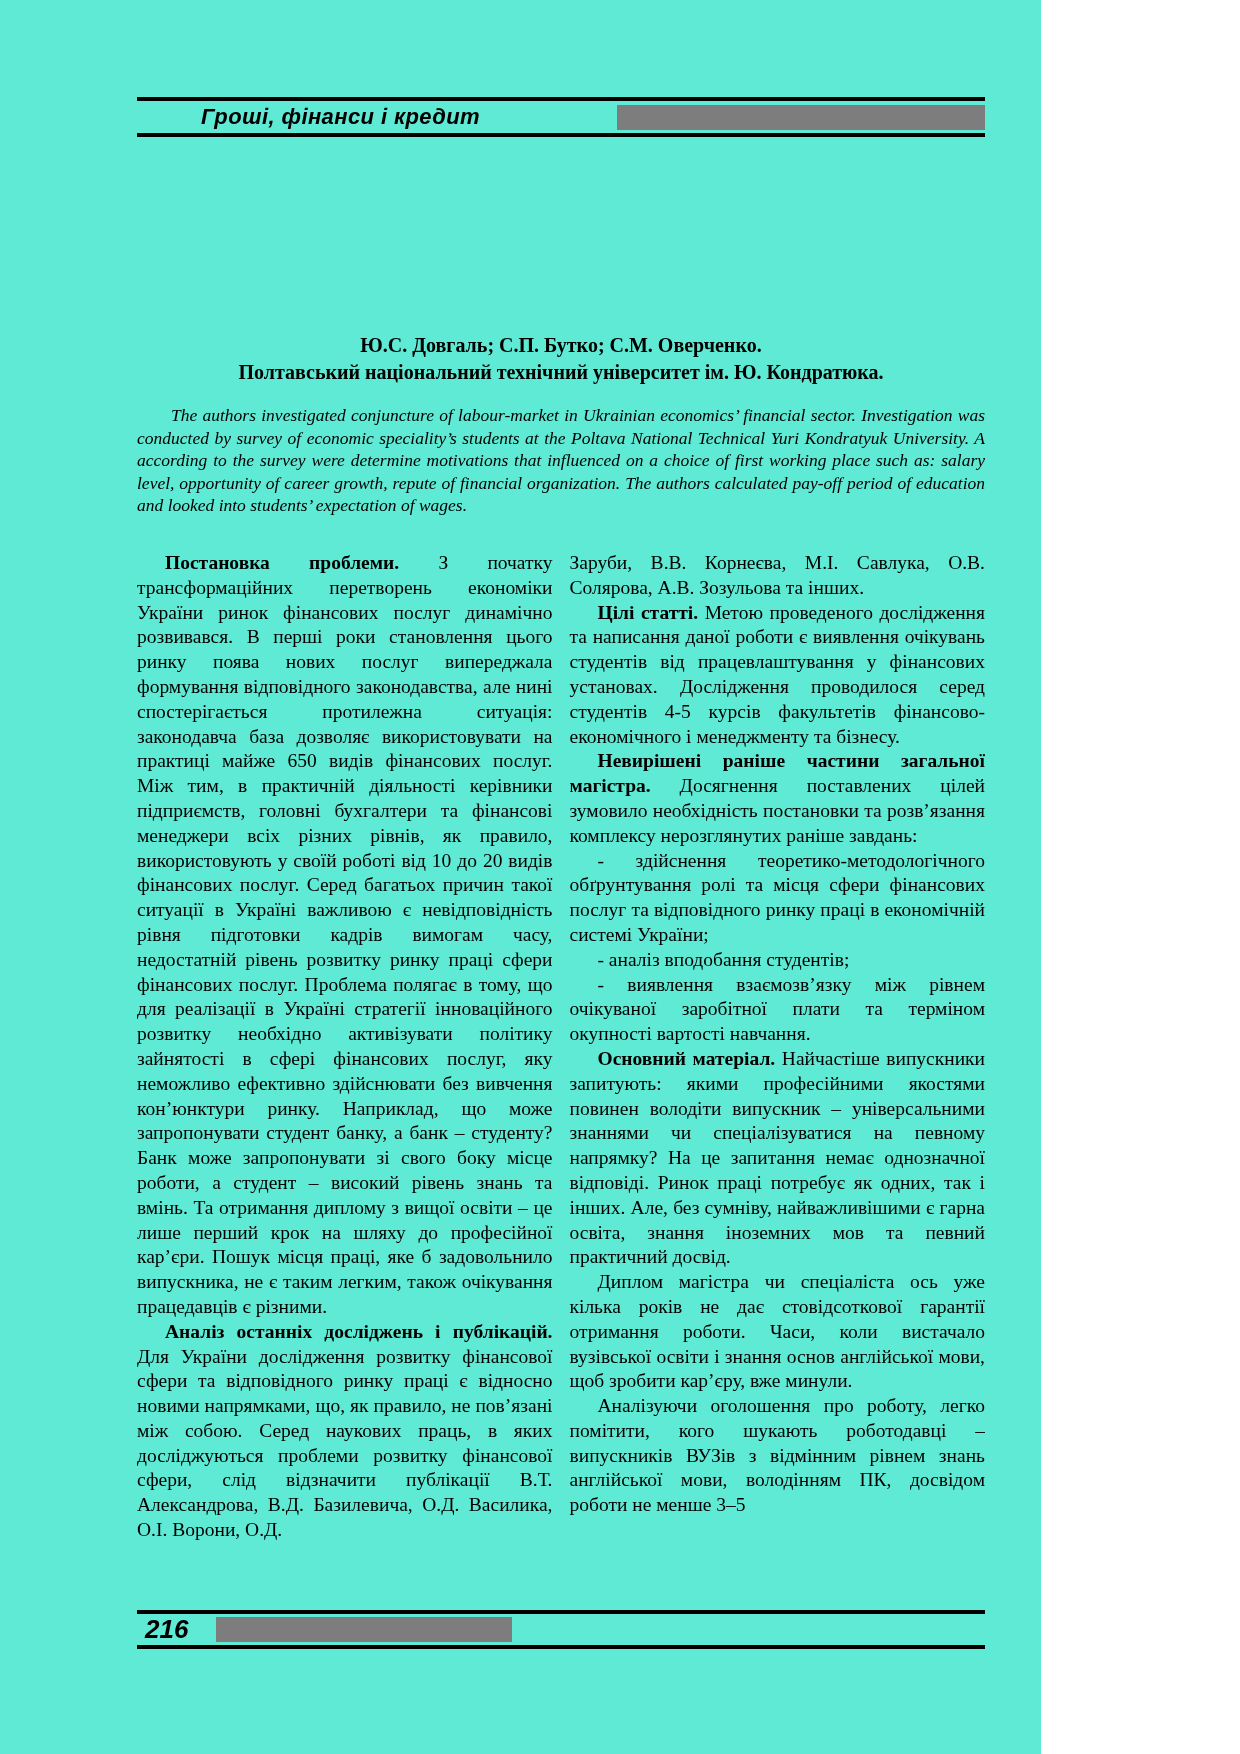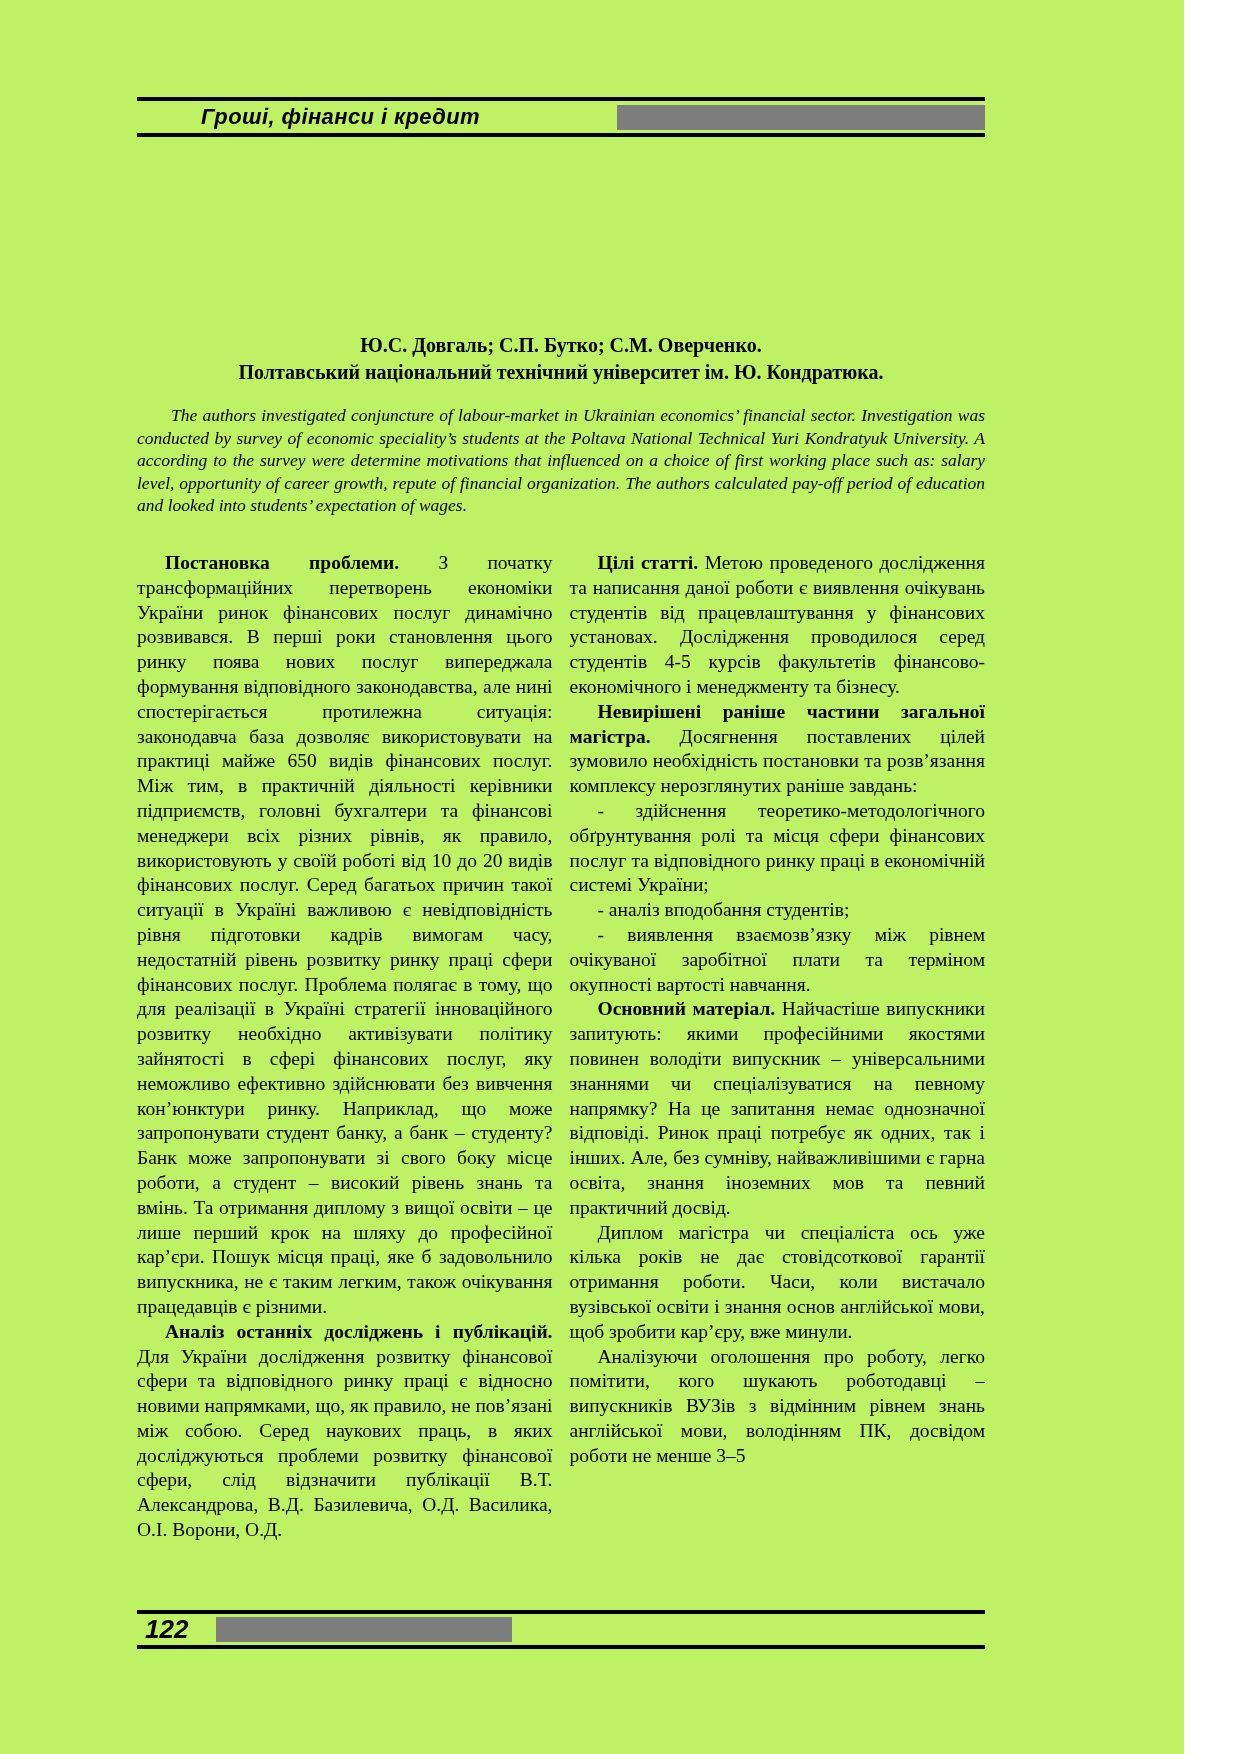--- a/index.html
+++ b/index.html
@@ -1,17 +1,17 @@
 <!DOCTYPE html>
 <html lang="uk"><head>
 <meta charset="utf-8">
 <style>
   html,body{margin:0;padding:0;background:#ffffff;}
   .page{
-    position:relative;width:1184px;height:1754px;background:#bef264;
+    position:relative;width:1041px;height:1754px;background:#5eead4;
     color:#000;font-family:"Liberation Serif",serif;overflow:hidden;
   }
   
   .running-head{
     position:absolute;left:137px;top:97px;width:848px;
     border-top:4px solid #000;border-bottom:4px solid #000;
     display:flex;align-items:center;padding:3px 0;
   }
   .head-title{
     font-family:"Liberation Sans",sans-serif;font-weight:bold;font-style:italic;
@@ -79,20 +79,23 @@
         <b>Постановка проблеми.</b>
         <span>З початку трансформаційних перетворень економіки України ринок фінансових послуг динамічно розвивався. В перші роки становлення цього ринку поява нових послуг випереджала формування відповідного законодавства, але нині спостерігається протилежна ситуація: законодавча база дозволяє використовувати на практиці майже 650 видів фінансових послуг. Між тим, в практичній діяльності керівники підприємств, головні бухгалтери та фінансові менеджери всіх різних рівнів, як правило, використовують у своїй роботі від 10 до 20 видів фінансових послуг. Серед багатьох причин такої ситуації в Україні важливою є невідповідність рівня підготовки кадрів вимогам часу, недостатній рівень розвитку ринку праці сфери фінансових послуг. Проблема полягає в тому, що для реалізації в Україні стратегії інноваційного розвитку необхідно активізувати політику зайнятості в сфері фінансових послуг, яку неможливо ефективно здійснювати без вивчення кон’юнктури ринку. Наприклад, що може запропонувати студент банку, а банк – студенту? Банк може запропонувати зі свого боку місце роботи, а студент – високий рівень знань та вмінь. Та отримання диплому з вищої освіти – це лише перший крок на шляху до професійної кар’єри. Пошук місця праці, яке б задовольнило випускника, не є таким легким, також очікування працедавців є різними.</span>
       </p>
       <p class="para">
         <b>Аналіз останніх досліджень і публікацій.</b>
         <span>Для України дослідження розвитку фінансової сфери та відповідного ринку праці є відносно новими напрямками, що, як правило, не пов’язані між собою. Серед наукових праць, в яких досліджуються проблеми розвитку фінансової сфери, слід відзначити публікації В.Т. Александрова, В.Д. Базилевича, О.Д. Василика, О.І. Ворони, О.Д.</span>
       </p>
     </div>
 
     <div class="col">
+      <p class="para no-indent">
+        <span>Заруби, В.В. Корнеєва, М.І. Савлука, О.В. Солярова, А.В. Зозульова та інших.</span>
+      </p>
       <p class="para">
         <b>Цілі статті.</b>
         <span>Метою проведеного дослідження та написання даної роботи є виявлення очікувань студентів від працевлаштування у фінансових установах. Дослідження проводилося серед студентів 4-5 курсів факультетів фінансово-економічного і менеджменту та бізнесу.</span>
       </p>
       <p class="para">
         <b>Невирішені раніше частини загальної магістра.</b>
         <span>Досягнення поставлених цілей зумовило необхідність постановки та розв’язання комплексу нерозглянутих раніше завдань:</span>
       </p>
       <p class="para">
         <span>- здійснення теоретико-методологічного обґрунтування ролі та місця сфери фінансових послуг та відповідного ринку праці в економічній системі України;</span>
@@ -110,18 +113,18 @@
       <p class="para">
         <span>Диплом магістра чи спеціаліста ось уже кілька років не дає стовідсоткової гарантії отримання роботи. Часи, коли вистачало вузівської освіти і знання основ англійської мови, щоб зробити кар’єру, вже минули.</span>
       </p>
       <p class="para">
         <span>Аналізуючи оголошення про роботу, легко помітити, кого шукають роботодавці – випускників ВУЗів з відмінним рівнем знань англійської мови, володінням ПК, досвідом роботи не менше 3–5</span>
       </p>
     </div>
   </div>
 
   <div class="page-footer">
-    <span class="page-num">122</span>
+    <span class="page-num">216</span>
     <span class="foot-bar bar1" style="background-color: rgb(125, 125, 125);"></span>
     <span class="foot-bar bar2" style="background-color: rgb(125, 125, 125);"></span>
   </div>
 
 </div>
 
 </body></html>

